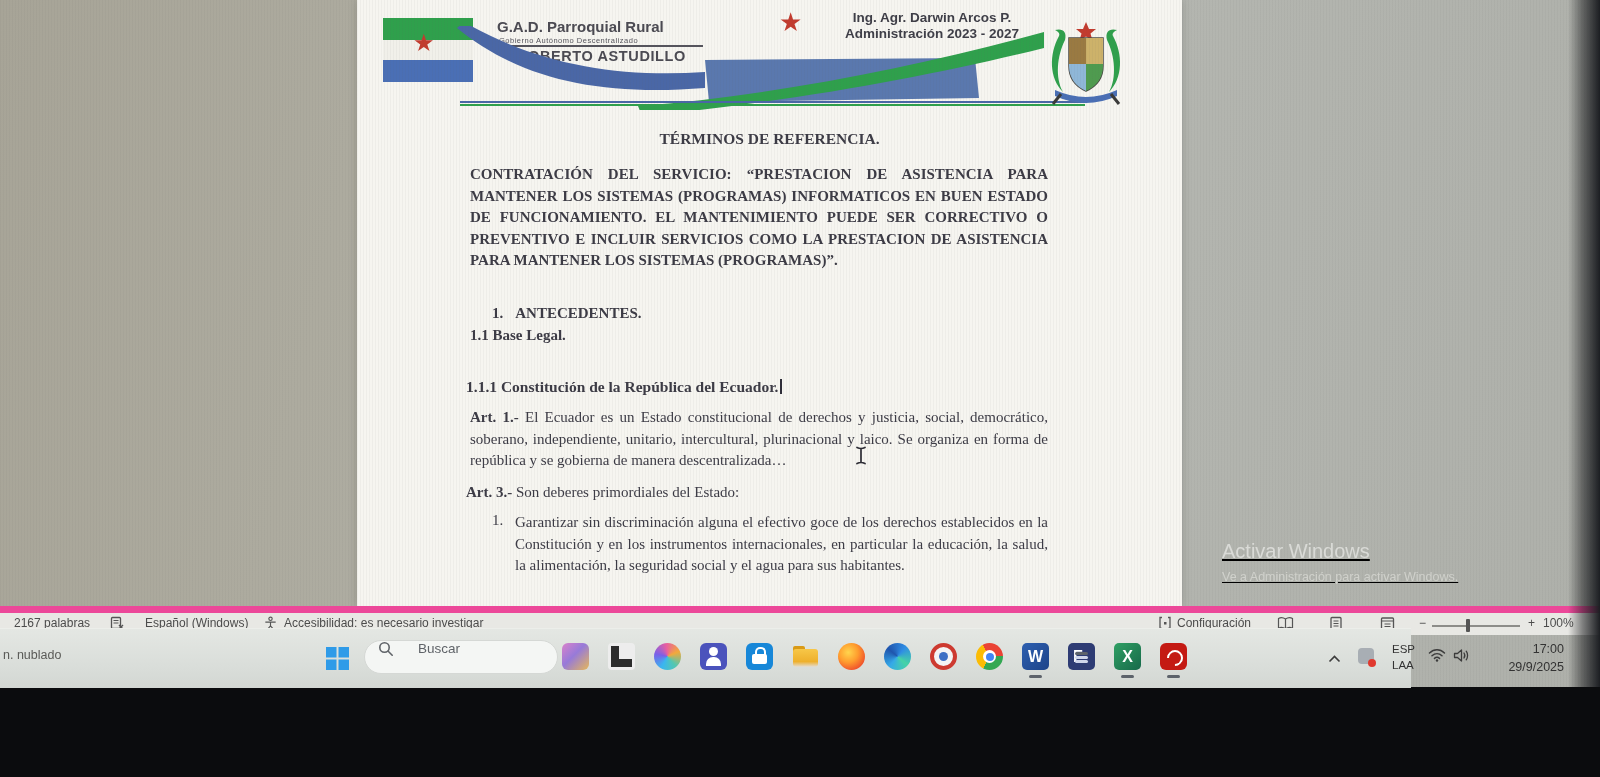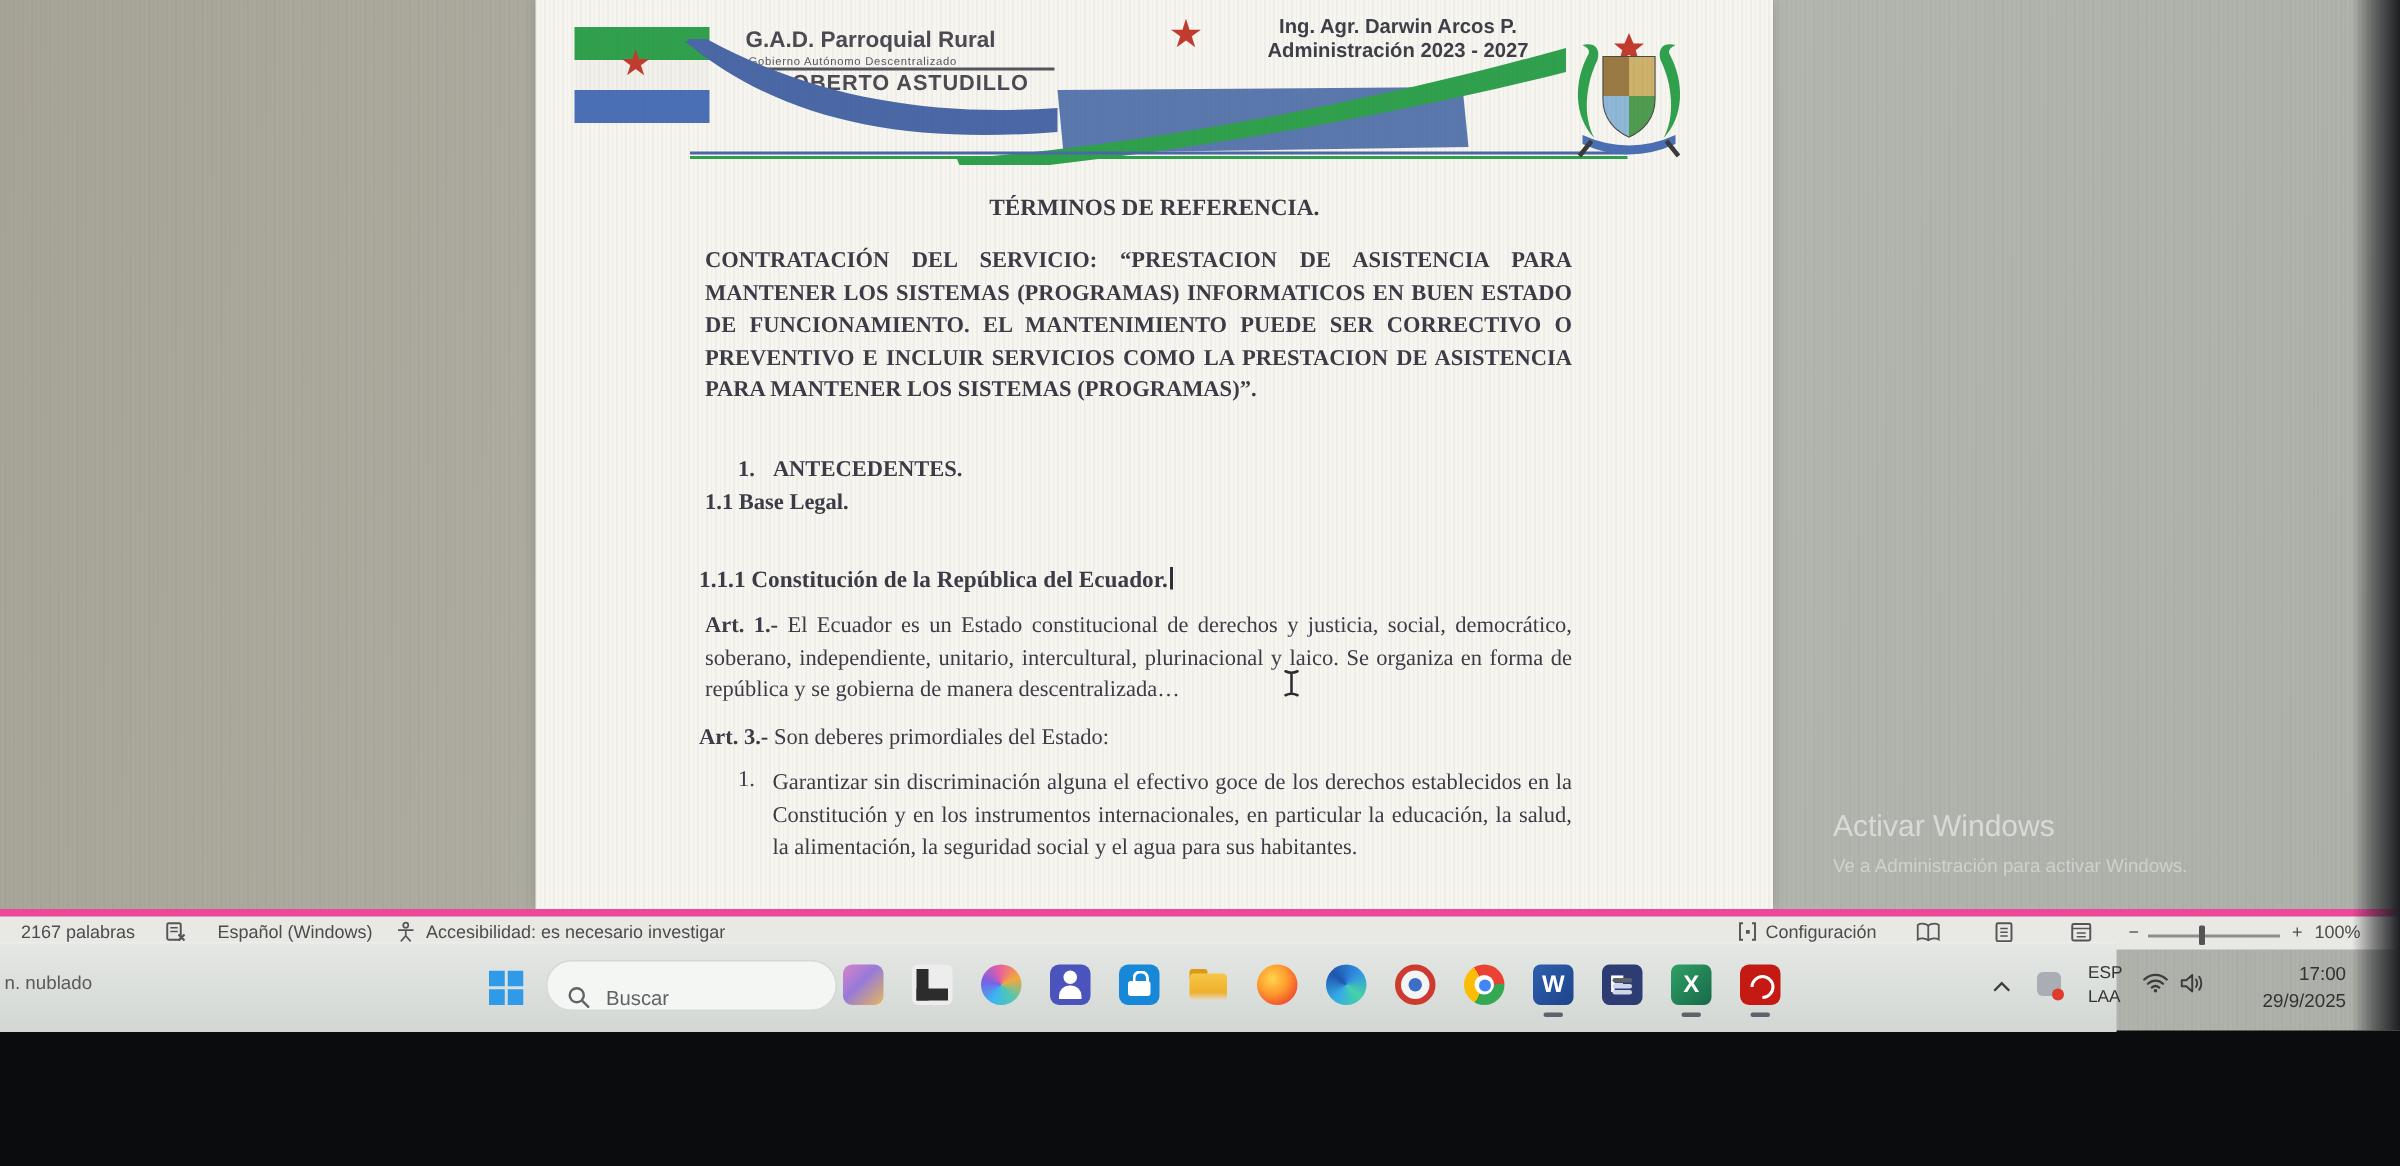--- a/index.html
+++ b/index.html
@@ -54,41 +54,41 @@
   .art1{left:113px;top:407px;width:578px;}
   .b{font-weight:bold;}
   .art3{left:109px;top:484px;font-size:15px;}
   .item1{left:135px;top:512px;width:556px;}
   .item1 .num{position:absolute;left:0;top:0;font-size:15px;}
   .item1 .txt{display:block;margin-left:23px;font-size:15px;line-height:21.5px;text-align:justify;}
 
   .ibeam{left:498px;top:446px;}
 
   
-  .watermark{position:absolute;left:1222px;top:540px;z-index:5;}
+  .watermark{position:absolute;left:1222px;top:540px;z-index:5;text-decoration:underline;}
   .wm1{font-size:20px;color:rgba(252,252,249,.55);}
   .wm2{margin-top:7px;font-size:12.5px;color:rgba(252,252,249,.42);}
 
   
   .statusbar{position:absolute;left:0;top:606px;width:1600px;height:22px;background:#e8e8e4;
-    border-top:5px solid #ec4899;font-size:12px;color:#4c4c4c;z-index:10;}
+    border-top:7px solid #ec4899;font-size:12px;color:#4c4c4c;z-index:10;}
   .sb{position:absolute;top:3px;white-space:nowrap;}
   .sb svg{vertical-align:-3px;}
   .slider-track{position:absolute;left:1432px;top:12px;width:88px;height:1.5px;background:#8d8d89;}
   .slider-thumb{position:absolute;left:1466px;top:6px;width:4px;height:13px;background:#555;border-radius:1px;}
 
   
   .taskbar{position:absolute;left:0;top:628px;width:1411px;height:59px;z-index:10;
     background:linear-gradient(180deg,#e4e7e3 0%,#dadeda 60%,#d3d7d3 100%);
     border-top:1px solid #eceeea;}
   .tb{position:absolute;}
   .weather{left:3px;top:19px;font-size:12.5px;color:#5a5a57;}
   .start-btn{left:323px;top:15px;width:28px;height:28px;display:flex;align-items:center;justify-content:center;}
   .search-pill{left:364px;top:11px;width:194px;height:34px;border-radius:17px;background:#f4f6f4;
-    border:1px solid #d5d8d5;display:flex;align-items:flex-end;gap:10px;padding-left:13px;box-sizing:border-box;
+    border:1px solid #d5d8d5;display:flex;align-items:flex-start;gap:24px;padding-left:13px;box-sizing:border-box;
     color:#5f6368;font-size:13.5px;}
   .icon-row{left:562px;top:14px;display:flex;gap:19px;}
   .app{width:27px;height:27px;position:relative;flex:0 0 27px;}
   .app .glyph{position:absolute;inset:0;display:flex;align-items:center;justify-content:center;
     color:#fff;font-weight:bold;font-size:16px;font-family:"Liberation Sans",sans-serif;}
   .app.open::after{content:"";position:absolute;left:7px;bottom:-8px;width:13px;height:3px;border-radius:2px;background:#5d636b;}
 
   .i-gallery{background:linear-gradient(135deg,#d977c9 0%,#8f6fd8 45%,#e8b34b 100%);border-radius:6px;opacity:.9;}
   .i-lshape{background:#ededed;border-radius:4px;}
   .i-lshape::before{content:"";position:absolute;left:3px;top:3px;width:8px;height:21px;background:#2c2c2c;}

